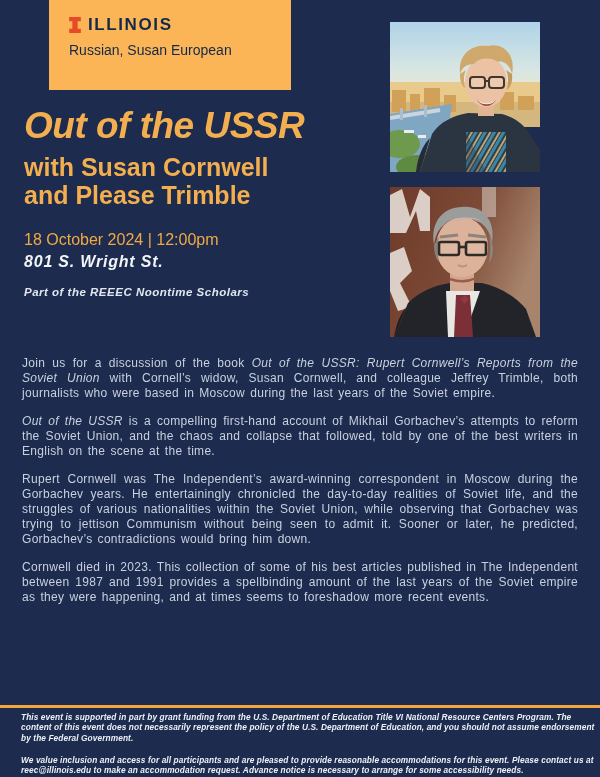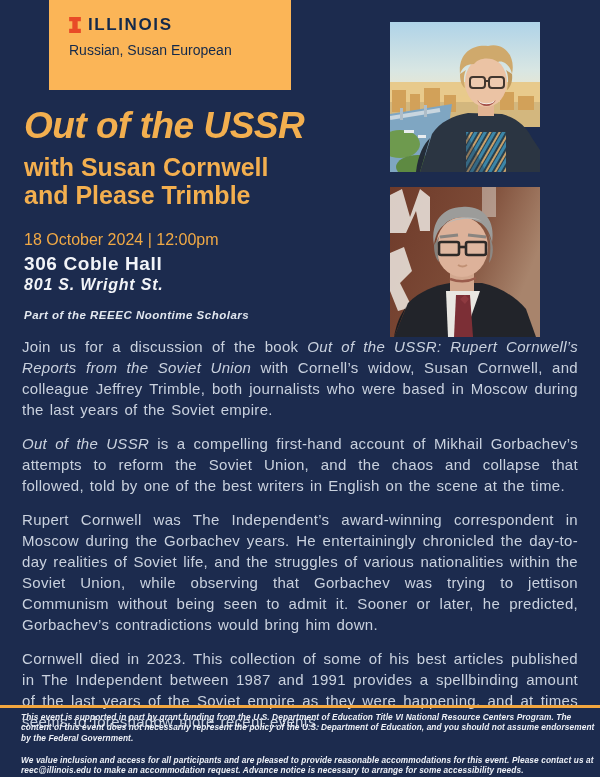--- a/index.html
+++ b/index.html
@@ -67,23 +67,23 @@
   .address{
     margin-top:2px;font-size:16px;font-weight:bold;font-style:italic;
     color:var(--white-text);line-height:18px;letter-spacing:.8px;
   }
   .series-note{
     margin-top:16px;font-size:11.5px;font-weight:bold;font-style:italic;
     color:#E2E7EF;line-height:11.5px;letter-spacing:.5px;
   }
   
   .body-text{
-    position:absolute;left:22px;top:336px;width:556px;
+    position:absolute;left:22px;top:356px;width:556px;
     color:var(--body-text);
-    font-size:15px;line-height:21px;
+    font-size:12px;line-height:15px;
     text-align:justify;letter-spacing:.3px;word-spacing:1.5px;
   }
   .body-text p{margin:0 0 13px 0;}
   .body-text em{font-style:italic;}
   
   .divider{position:absolute;left:0;top:705px;width:600px;height:3px;background:var(--divider);}
   .poster-footer{
     position:absolute;left:21px;top:712px;width:574px;
     color:var(--footer-text);
     font-size:8.3px;line-height:10.3px;
@@ -202,21 +202,20 @@
     </span>
   </div>
 
   <div class="intro">
     <h1 class="title">Out of the USSR</h1>
     <div class="speakers">
       <div>with Susan Cornwell</div>
       <div>and Please Trimble</div>
     </div>
     <div class="datetime">18 October 2024 | 12:00pm</div>
-    <div class="venue">306 Coble Hall</div>
     <div class="address">801 S. Wright St.</div>
     <div class="series-note">
       <div>Part of the REEEC Noontime Scholars</div>
     </div>
   </div>
 
   <main class="body-text" id="body-text">
       <p><span>Join us for a discussion of the book </span><em>Out of the USSR: Rupert Cornwell’s Reports from the Soviet Union</em><span> with Cornell’s widow, Susan Cornwell, and colleague Jeffrey Trimble, both journalists who were based in Moscow during the last years of the Soviet empire.</span></p>
       <p><em>Out of the USSR</em><span> is a compelling first-hand account of Mikhail Gorbachev’s attempts to reform the Soviet Union, and the chaos and collapse that followed, told by one of the best writers in English on the scene at the time.</span></p>
       <p><span>Rupert Cornwell was The Independent’s award-winning correspondent in Moscow during the Gorbachev years. He entertainingly chronicled the day-to-day realities of Soviet life, and the struggles of various nationalities within the Soviet Union, while observing that Gorbachev was trying to jettison Communism without being seen to admit it. Sooner or later, he predicted, Gorbachev’s contradictions would bring him down.</span></p>

